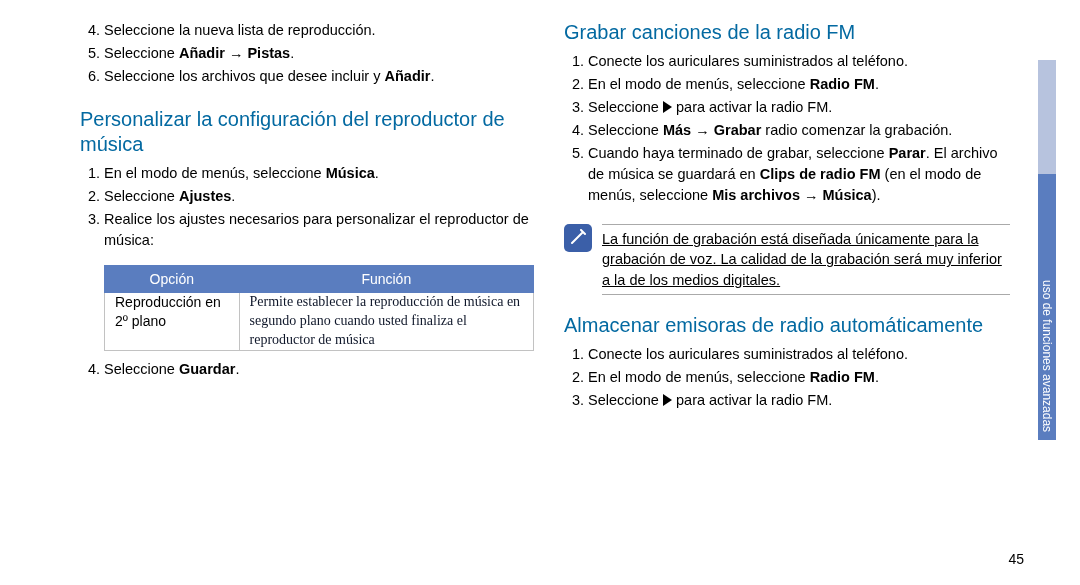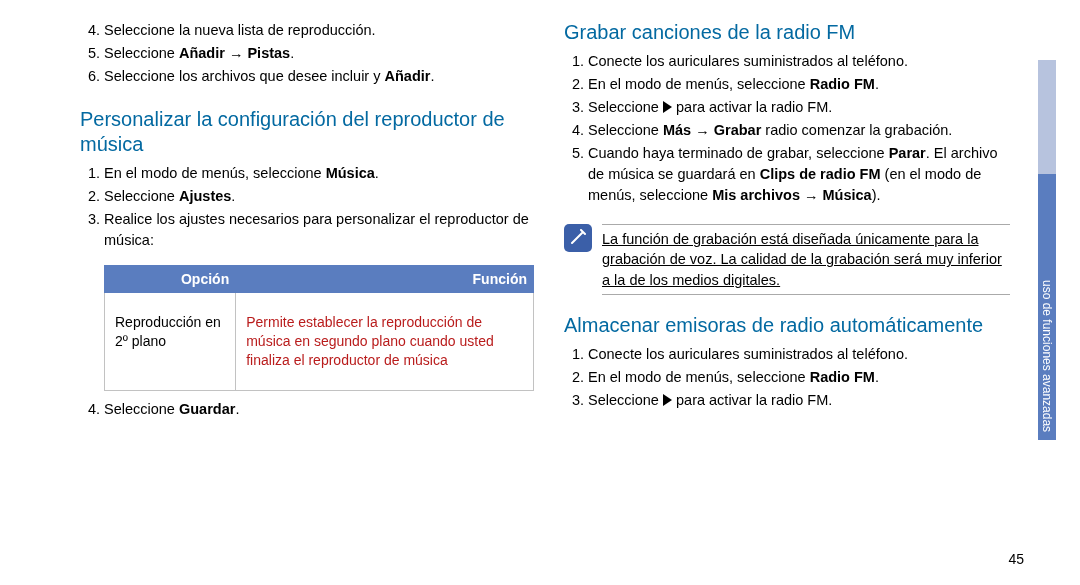--- a/index.html
+++ b/index.html
@@ -52,32 +52,32 @@
   .arrow { font-family: Arial; }
   .tbl {
     border-collapse: collapse;
     width: 430px;
     margin: 4px 0 8px 24px;
     font-size: 14px;
   }
   .tbl th {
     background: #5a7dbf;
     color: #fff;
-    text-align: right;
-    font-weight: bold;
-    padding: 5px 6px;
+    text-align: center;
+    font-weight: normal;
+    padding: 5px 16px;
     border: 1px solid #5a7dbf;
   }
   .tbl td {
-    padding: 20px 10px;
+    padding: 0 10px;
     border: 1px solid #c2c2c2;
     vertical-align: top;
     line-height: 1.35;
   }
-  .tbl td.desc { color: #b91c1c; }
+  .tbl td.desc { color: #0f172a; font-family: Liberation Serif, serif; }
   .note-box {
     display: flex;
     gap: 10px;
     margin: 8px 0 8px 0;
     padding-left: 0;
     text-decoration: underline;
   }
   .note-icon {
     width: 28px;
     height: 28px;

